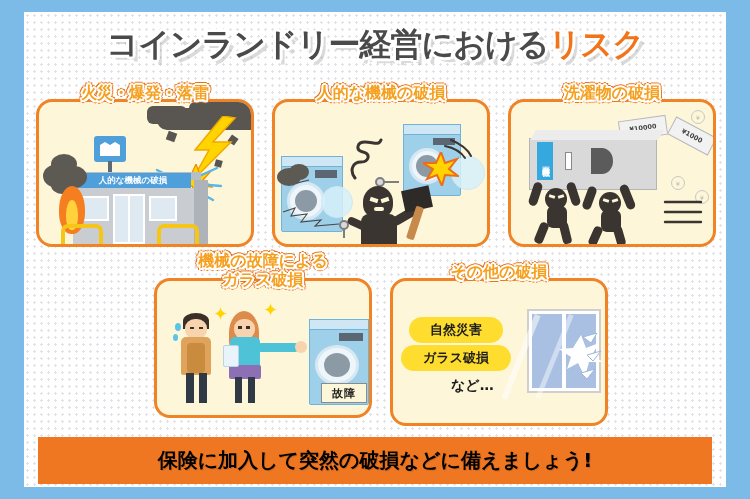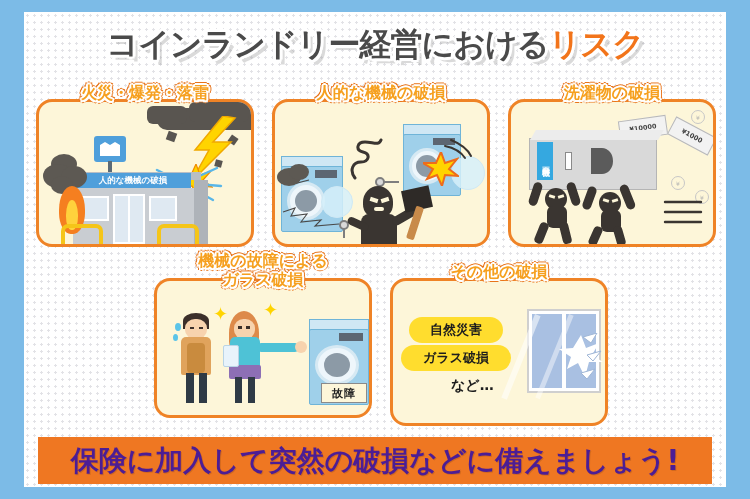--- a/index.html
+++ b/index.html
@@ -63,21 +63,21 @@
   #card3{left:508px;top:99px;width:208px;height:148px;}
   #card4{left:154px;top:278px;width:218px;height:140px;}
   #card5{left:390px;top:278px;width:218px;height:148px;}
 
   
   .footer{
     position:absolute;left:38px;top:437px;width:674px;height:47px;
     background:#ef7722;display:flex;align-items:center;justify-content:center;
   }
   .footer span{
-    color:#4c1d95;font-size:28px;font-weight:bold;letter-spacing:0px;white-space:nowrap;
+    color:#000000;font-size:20px;font-weight:bold;letter-spacing:0px;white-space:nowrap;
     text-shadow:1px 1px 0 rgba(0,0,0,.12);
   }
 
   
   .abs{position:absolute;}
   .shop-roof{background:#b9bec4;}
   .sign-board{background:#4f9fdb;border-radius:3px;}
   .shop-sign{
     background:#4f9fdb;color:#fff;font-size:8.5px;font-weight:bold;
     display:flex;align-items:center;justify-content:center;letter-spacing:0px;

